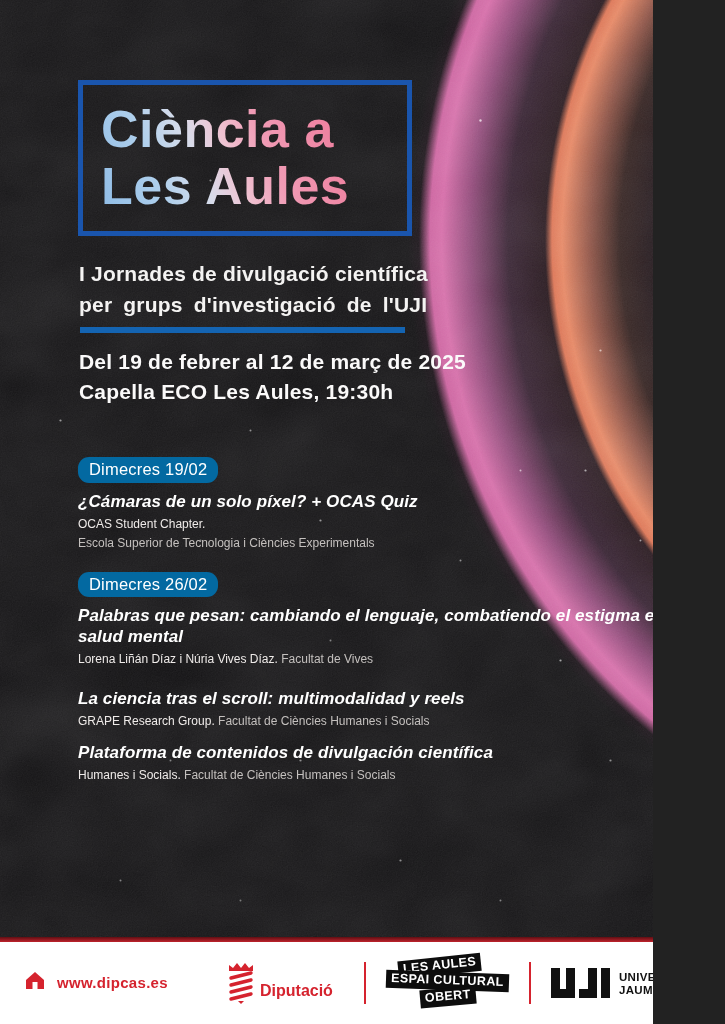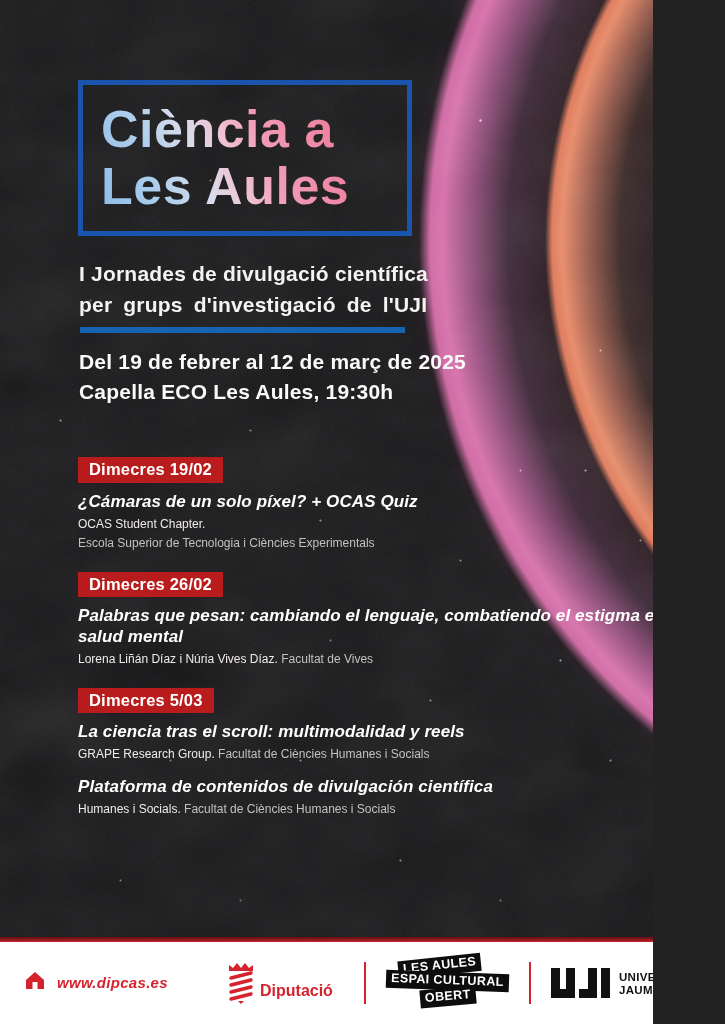--- a/index.html
+++ b/index.html
@@ -69,40 +69,40 @@
   .subtitle .l2{word-spacing:5px;}
   .blue-rule{position:absolute;left:80px;top:327px;width:325px;height:6px;background:#1464B2;}
   .date-block{
     position:absolute;left:79px;top:347px;margin:0;
     font-size:21px;font-weight:bold;line-height:30px;color:#FBFAFA;letter-spacing:.2px;
   }
   
   .events{position:absolute;left:78px;top:457px;width:588px;}
   .event{margin-bottom:18px;}
   .badge{
-    display:inline-block;background:#b91c1c;color:#fff;
-    font-weight:bold;font-size:16.5px;line-height:1;
-    padding:4px 11px 5px;border-radius:0;margin-bottom:8px;letter-spacing:.2px;
+    display:inline-block;background:#0369a1;color:#fff;
+    font-weight:normal;font-size:16.5px;line-height:1;
+    padding:4px 11px 5px;border-radius:11px;margin-bottom:8px;letter-spacing:.2px;
   }
   .item{margin-bottom:11px;}
   .item:last-child{margin-bottom:0;}
   .item-title{
     font-style:italic;font-weight:bold;font-size:17px;line-height:21px;
     color:#FFFFFF;margin:0 0 3px 0;letter-spacing:.1px;
   }
   .credit{font-size:12px;line-height:19.5px;color:#EFEBE9;margin:0;}
   .credit .dim{color:#C4C0BE;}
   .stacked .credit-main{display:block;}
   .stacked .dim{display:block;}
   
   .footer-rule{position:absolute;left:0;top:937px;width:725px;height:5px;
     background:linear-gradient(180deg,#5F0E13,#C0232C);}
   .footer{position:absolute;left:0;top:942px;width:725px;height:82px;background:#FFFFFF;}
   .site{position:absolute;left:26px;top:30px;width:18px;height:17px;}
-  .site-label{position:absolute;left:57px;top:32px;font-size:15px;font-weight:bold;color:#D5232E;letter-spacing:.3px;font-style:italic;}
+  .site-label{position:absolute;left:57px;top:32px;font-size:15px;font-weight:bold;color:#D5232E;letter-spacing:.3px;}
   .dip-icon{position:absolute;left:227px;top:20px;}
   .dip-text{position:absolute;left:260px;top:40px;font-size:16px;font-weight:bold;color:#D5232E;line-height:17px;}
   .v-div{position:absolute;top:20px;width:2px;height:42px;background:#D5232E;}
   .div1{left:364px;} .div2{left:529px;}
   .stamps{position:absolute;left:386px;top:13px;width:130px;}
   .stamp{
     position:absolute;background:#0D0D0D;color:#fff;font-weight:bold;
     font-size:12.5px;line-height:1;padding:2px 5px 3px;letter-spacing:.4px;white-space:nowrap;
   }
   .stamp1{left:12px;top:2px;transform:rotate(-6deg);}
@@ -166,21 +166,20 @@
 
     <section class="event">
       <span class="badge">Dimecres 26/02</span>
       <div class="item">
         <p class="item-title">Palabras que pesan: cambiando el lenguaje, combatiendo el estigma en salud mental</p>
         <p class="credit"><span class="credit-main">Lorena Liñán Díaz i Núria Vives Díaz.</span> <span class="dim">Facultat de Vives</span></p>
       </div>
     </section>
 
     <section class="event">
-      <span class="badge">Dimecres 5/03</span>
       <div class="item">
         <p class="item-title">La ciencia tras el scroll: multimodalidad y reels</p>
         <p class="credit"><span class="credit-main">GRAPE Research Group.</span> <span class="dim">Facultat de Ciències Humanes i Socials</span></p>
       </div>
       <div class="item">
         <p class="item-title">Plataforma de contenidos de divulgación científica</p>
         <p class="credit"><span class="credit-main">Humanes i Socials.</span> <span class="dim">Facultat de Ciències Humanes i Socials</span></p>
       </div>
     </section>
 

